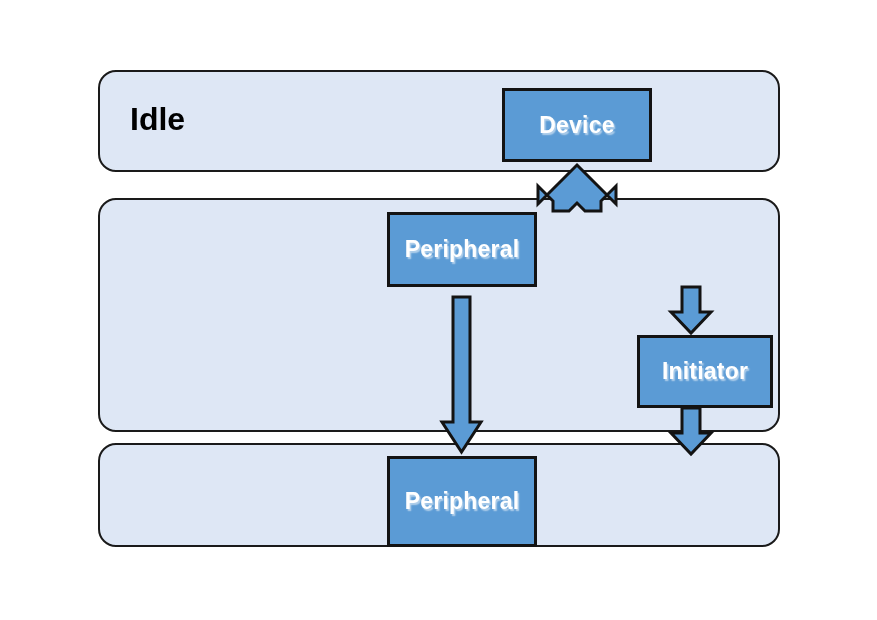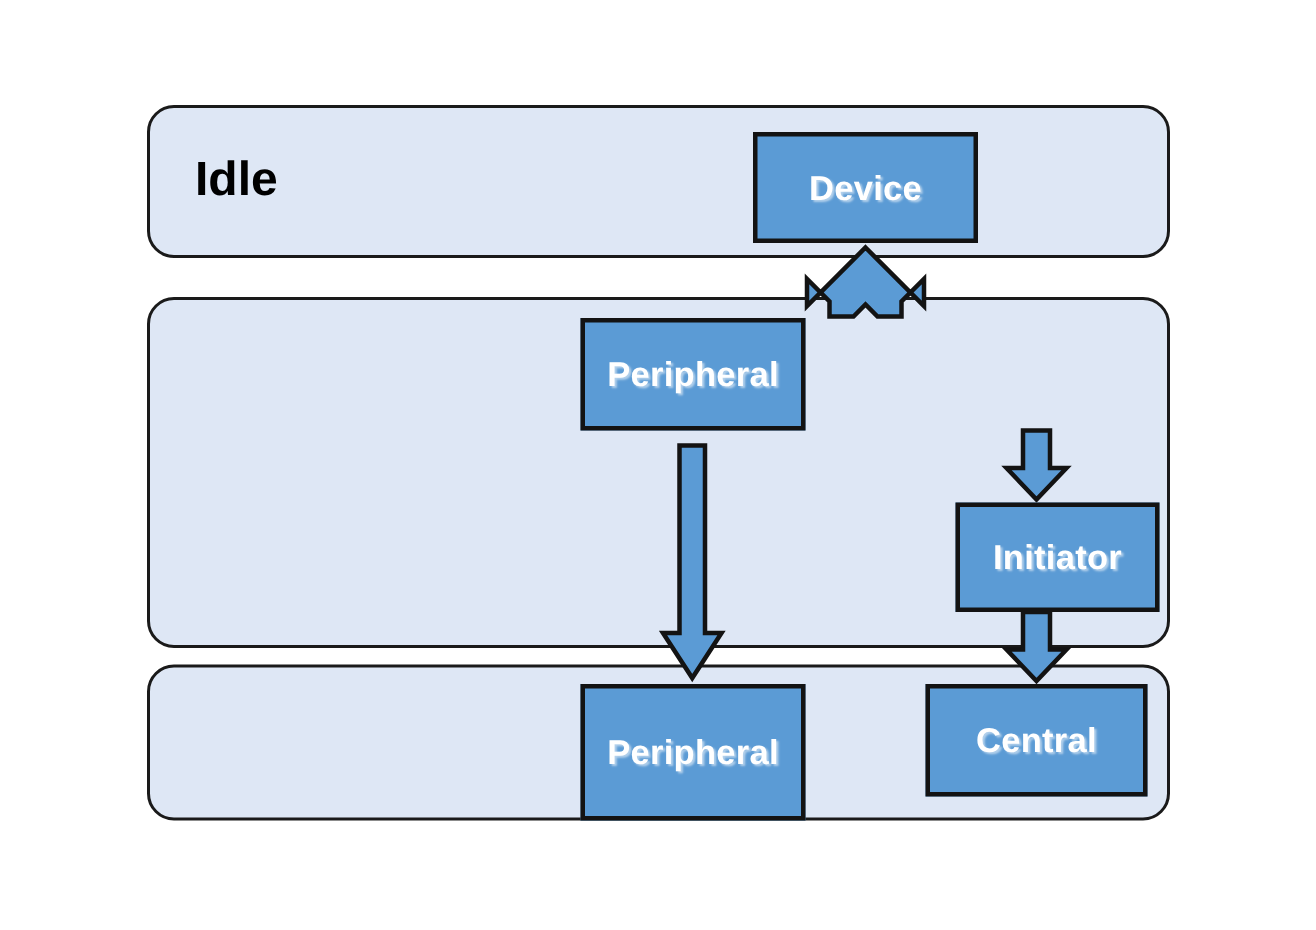--- a/index.html
+++ b/index.html
@@ -133,15 +133,14 @@
 
   <div class="state-box" id="box-standby">Device</div>
 
   <div class="state-box" id="box-advertiser">Peripheral</div>
 
 
   <div class="state-box" id="box-initiator">Initiator</div>
 
   <div class="state-box" id="box-peripheral">Peripheral</div>
 
-  <div class="state-box" id="box-central">Central</div>
 
 </div>
 
 </body></html>

